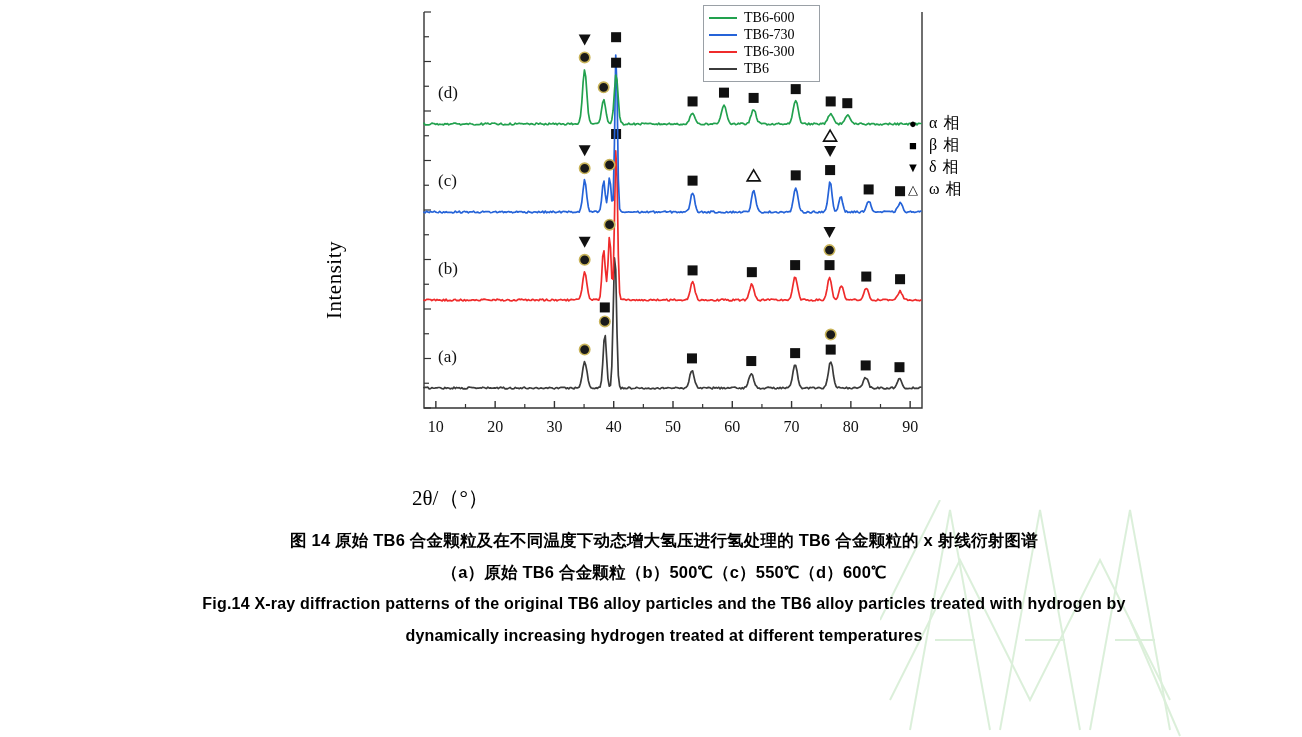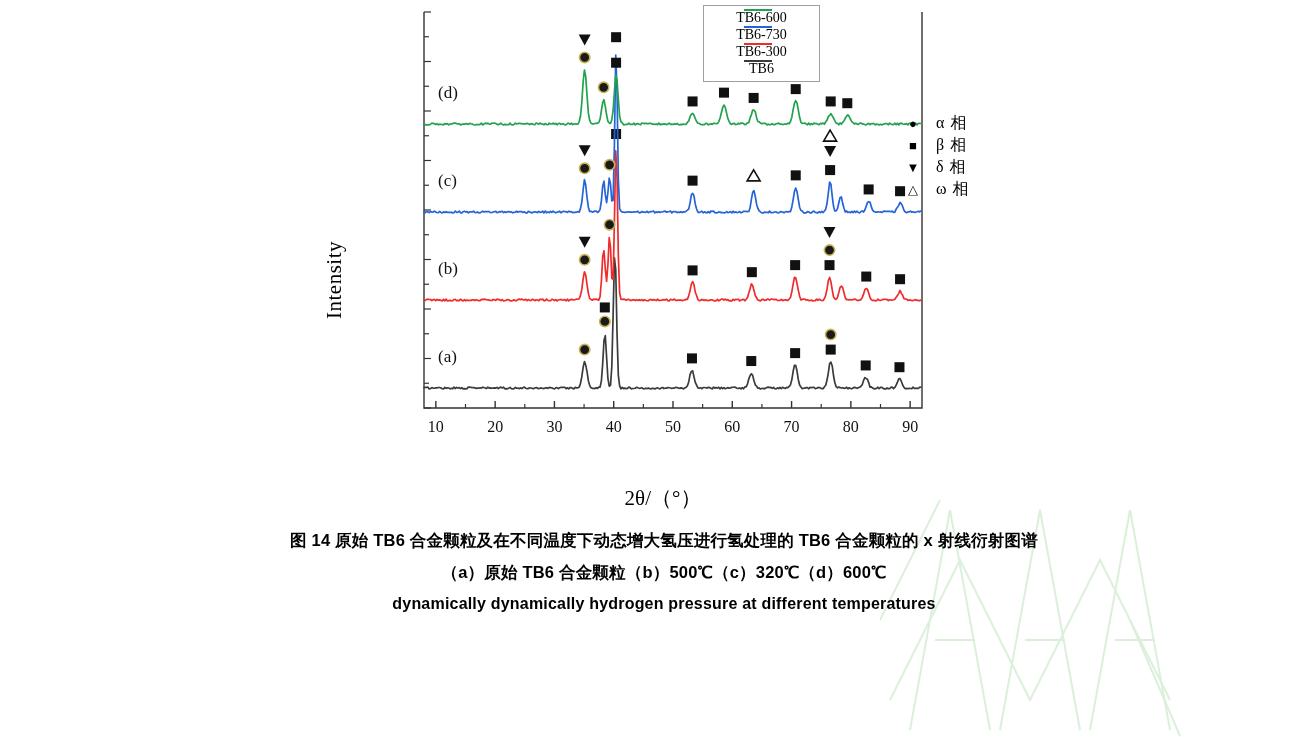--- a/index.html
+++ b/index.html
@@ -26,39 +26,39 @@
     transform:rotate(-90deg); transform-origin:left top;
     font-family:"Liberation Serif", serif; font-size:21px; letter-spacing:.5px;
     white-space:nowrap;
   }
   .ylabel-inner{display:block;transform:translate(-240px,0);text-align:center;width:240px;}
 
   .plotwrap{position:absolute;left:396px;top:6px;width:534px;height:428px;}
   .plotwrap svg{display:block;}
 
   .xlabel{
-    position:absolute;left:396px;top:484px;width:534px;text-align:center;
+    position:absolute;left:412px;top:484px;width:534px;
     font-family:"Liberation Serif", serif;font-size:21px;
   }
 
   
   .legend{
     position:absolute; left:703px; top:5px; width:117px; height:77px;
     border:1px solid #9aa0a6; background:rgba(255,255,255,.92);
     padding:3px 5px 3px 5px; box-sizing:border-box;
   }
-  .legend-row{display:flex;align-items:center;height:17px;flex-direction:column;}
+  .legend-row{display:flex;align-items:center;height:17px;}
   .legend-line{width:28px;height:0;border-top:2.5px solid #000;margin-right:7px;}
   .legend-text{font-family:"Liberation Serif", serif;font-size:14px;line-height:14px;}
 
   
   .phasekey{position:absolute;left:903px;top:112px;width:110px;}
   .phase-row{display:flex;align-items:center;height:22px;}
   .phase-mark{width:20px;text-align:center;font-size:13px;line-height:13px;}
-  .phase-text{font-family:"Liberation Serif", serif;font-size:16px;margin-left:13px;letter-spacing:1px;}
+  .phase-text{font-family:"Liberation Serif", serif;font-size:16px;margin-left:6px;letter-spacing:1px;}
 
   
   .caption{
     position:absolute; left:0; top:524px; width:1302px; z-index:3;
     text-align:center; font-weight:bold; color:#000;
   }
   .cap-line{font-size:16.5px;line-height:32px;letter-spacing:.2px;white-space:nowrap;padding-left:26px;}
   .cap-line.cn{font-size:16.5px;}
   .cap-line.en{font-size:16px;}
 </style>
@@ -226,17 +226,18 @@
       </div>
       <div class="phase-row">
         <span class="phase-mark">△</span>
         <span class="phase-text">ω 相</span>
       </div>
     </div>
   </div>
 
   <div class="caption">
     <div class="cap-line cn">图 14 原始 TB6 合金颗粒及在不同温度下动态增大氢压进行氢处理的 TB6  合金颗粒的 x 射线衍射图谱</div>
-    <div class="cap-line cn">（a）原始 TB6 合金颗粒（b）500℃（c）320℃（d）600℃</div>
-    <div class="cap-line en">dynamically dynamically hydrogen pressure at different temperatures</div>
+    <div class="cap-line cn">（a）原始 TB6 合金颗粒（b）500℃（c）550℃（d）600℃</div>
+    <div class="cap-line en">Fig.14 X-ray diffraction patterns of the original TB6 alloy particles and the TB6 alloy particles treated with hydrogen by</div>
+    <div class="cap-line en">dynamically increasing hydrogen treated at different temperatures</div>
   </div>
 
 </div>
 
 </body></html>

